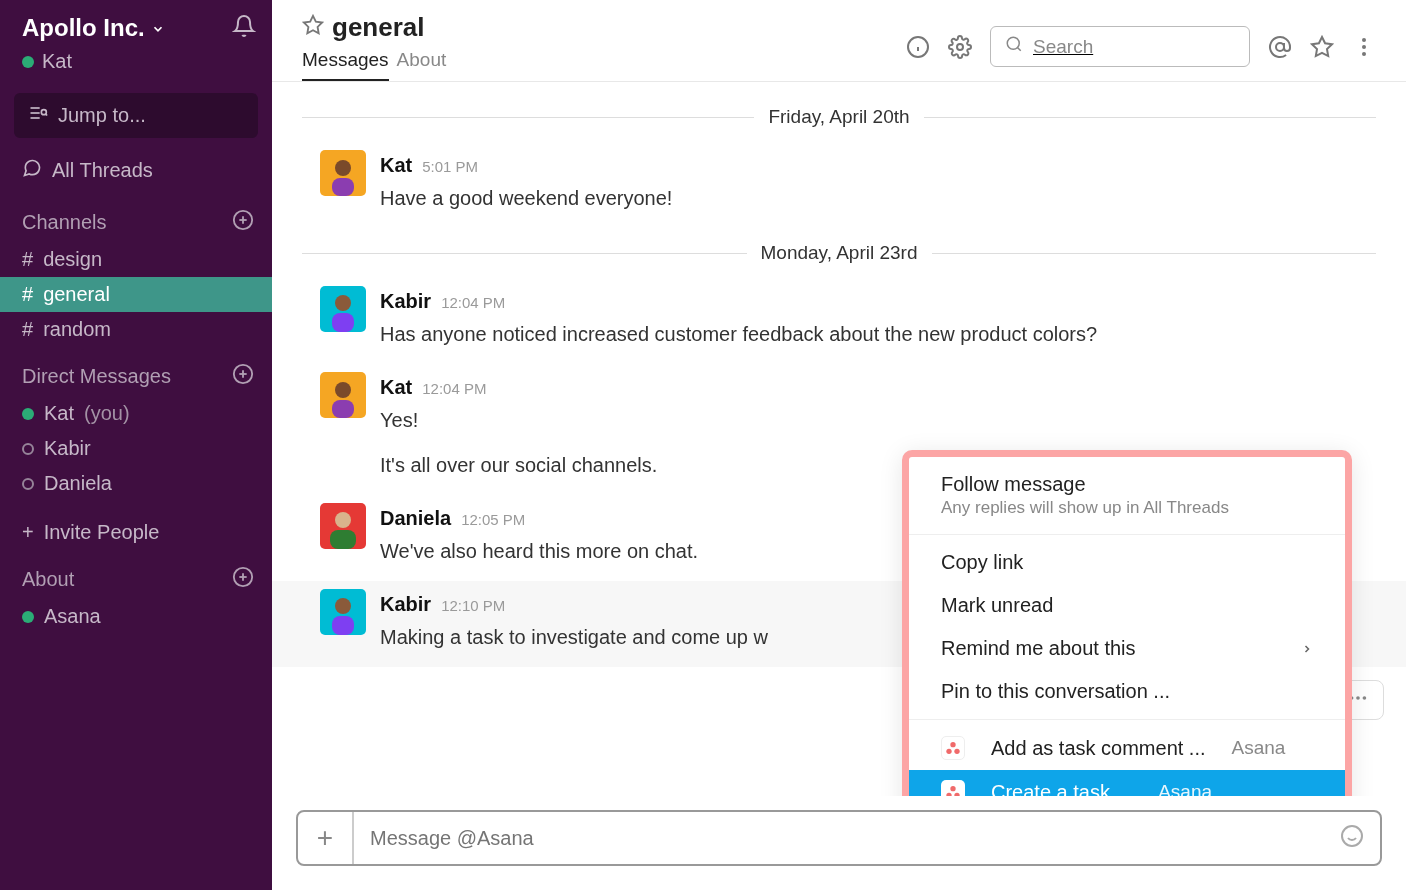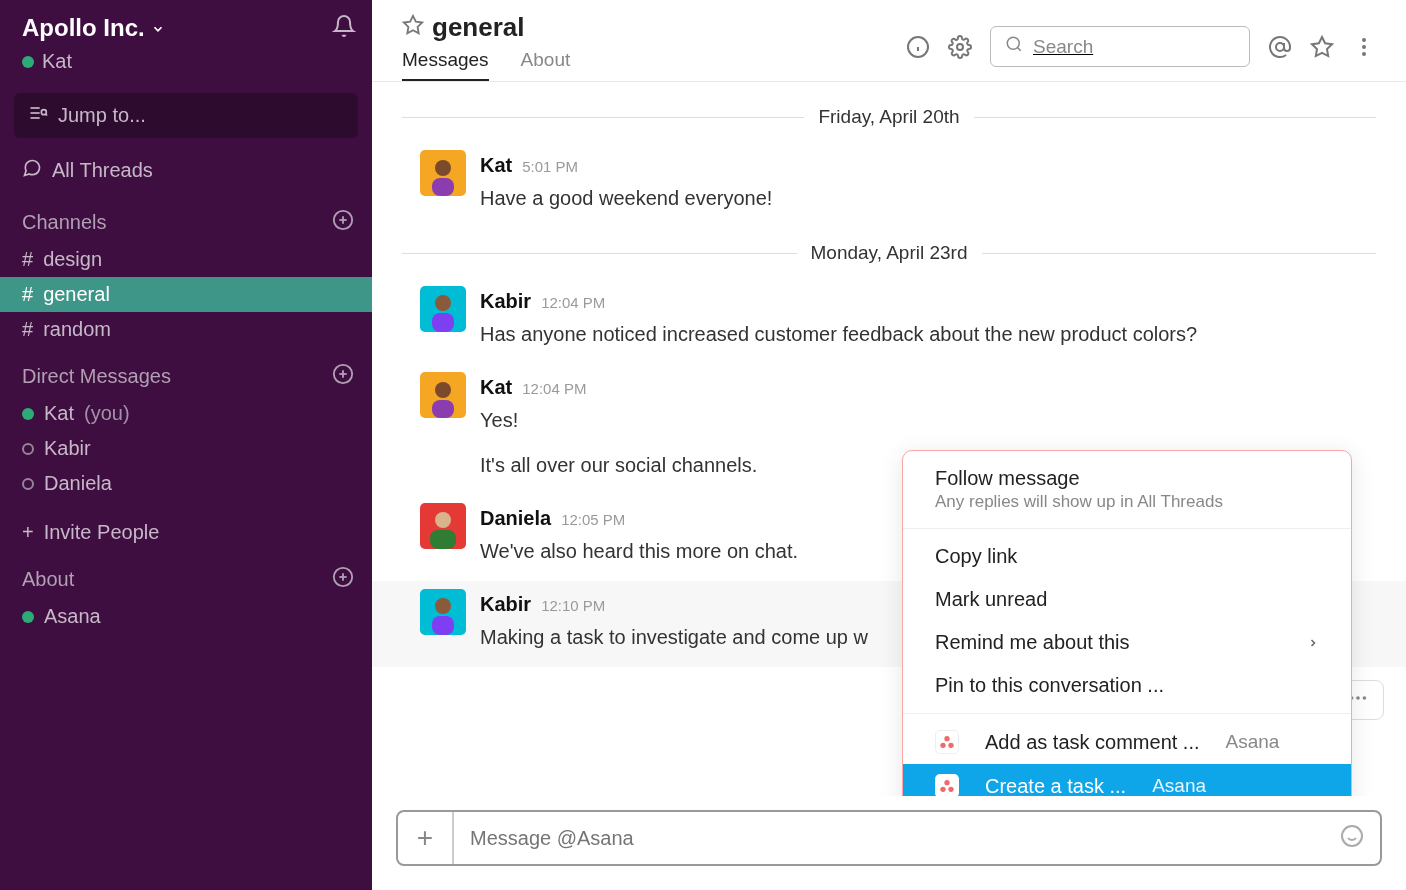--- a/index.html
+++ b/index.html
@@ -1,20 +1,20 @@
 <!DOCTYPE html>
 <html><head>
 <meta charset="utf-8">
 <style>
   * { box-sizing: border-box; margin: 0; padding: 0; }
   html, body { height: 100%; font-family: -apple-system, Helvetica, Arial, sans-serif; }
   body { display: flex; width: 1406px; height: 890px; overflow: hidden; background: #fff; }
 
   
-  .sidebar { width: 372px; background: #3f0e40; color: #c6b8c8; display: flex; flex-direction: column; padding-top: 4px; }
+  .sidebar { width: 272px; background: #3f0e40; color: #c6b8c8; display: flex; flex-direction: column; padding-top: 4px; }
   .ws-header { padding: 10px 16px 4px 22px; display: flex; align-items: center; justify-content: space-between; }
   .ws-name { color: #fff; font-weight: 900; font-size: 24px; display: flex; align-items: center; gap: 6px; }
   .ws-user { padding: 4px 22px 10px 22px; display: flex; align-items: center; gap: 8px; font-size: 20px; color: #c6b8c8; }
   .dot { width: 12px; height: 12px; border-radius: 50%; display: inline-block; }
   .dot.online { background: #2bac76; }
   .dot.offline { border: 2px solid #968499; width: 12px; height: 12px; }
   .jump { margin: 10px 14px; background: #2d0b2e; border-radius: 6px; padding: 10px 14px; font-size: 20px; color: #c6b8c8; display: flex; align-items: center; gap: 10px; }
   .side-row { padding: 10px 22px; font-size: 20px; display: flex; align-items: center; gap: 10px; cursor: pointer; }
   .side-row.strong { color: #c6b8c8; }
   .section-hdr { padding: 16px 18px 6px 22px; display: flex; justify-content: space-between; align-items: center; font-size: 20px; color: #b19fb3; }
@@ -23,21 +23,21 @@
   .dm-item { padding: 6px 22px; font-size: 20px; display: flex; align-items: center; gap: 10px; cursor: pointer; }
   .muted { color: #a392a5; }
   .plus-circle svg { stroke: #b19fb3; }
   .bell svg { stroke: #c6b8c8; }
 
   
   .main { flex: 1; display: flex; flex-direction: column; position: relative; }
   .topbar { display: flex; align-items: center; justify-content: space-between; padding: 12px 30px 0 30px; border-bottom: 1px solid #e8e8e8; }
   .tb-left { display: flex; flex-direction: column; }
   .ch-title { font-size: 26px; font-weight: 900; color: #222; display: flex; align-items: center; gap: 8px; }
-  .tabs { display: flex; gap: 32px; margin-top: 6px; }
+  .tabs { display: flex; gap: 8px; margin-top: 6px; }
   .tab { font-size: 19px; color: #888; padding-bottom: 8px; cursor: pointer; }
   .tab.active { color: #222; border-bottom: 2px solid #222; }
   .tb-right { display: flex; align-items: center; gap: 18px; text-decoration: underline; }
   .iconbtn { color: #777; cursor: pointer; display:flex; align-items:center; }
   .search { border: 1px solid #bbb; border-radius: 6px; padding: 8px 14px; display: flex; align-items: center; gap: 10px; width: 260px; font-size: 19px; color: #888; }
 
   .messages { flex: 1; overflow: hidden; padding: 10px 0 0 0; position: relative; }
   .divider { display: flex; align-items: center; gap: 14px; padding: 14px 30px; }
   .divider hr { flex: 1; border: none; border-top: 1px solid #ddd; }
   .divider .lbl { font-weight: 400; font-size: 19px; color: #333; }
@@ -46,21 +46,21 @@
   .msg.hl { background: #f7f7f7; }
   .avatar { width: 46px; height: 46px; border-radius: 6px; flex-shrink: 0; display:flex; align-items:center; justify-content:center; }
   .avatar svg { width:46px; height:46px; }
   .msg-body { flex: 1; font-size: 20px; color: #333; line-height: 1.55; }
   .msg-head { display: flex; align-items: baseline; gap: 10px; margin-bottom: 2px; }
   .author { font-weight: 900; color: #111; font-size: 20px; }
   .time { font-size: 15px; color: #9a9a9a; }
 
   .msg-actions-stub { position: absolute; right: 22px; top: 598px; border: 1px solid #ddd; border-radius: 8px; background: #fff; padding: 6px 14px; z-index: 3; display:flex; align-items:center;}
 
-  .context-menu { position: absolute; top: 368px; right: 54px; width: 450px; background: #fff; border: 1px solid #fca5a5; border-radius: 10px; box-shadow: 0 4px 24px rgba(0,0,0,.1); z-index: 10; overflow: hidden; }
+  .context-menu { position: absolute; top: 368px; right: 54px; width: 450px; background: #fff; border: 7px solid #fca5a5; border-radius: 10px; box-shadow: 0 4px 24px rgba(0,0,0,.1); z-index: 10; overflow: hidden; }
   .cm-sec { padding: 6px 0; }
   .cm-hr { border: none; border-top: 1px solid #eee; }
   .cm-item { padding: 10px 32px; font-size: 20px; color: #222; cursor: pointer; display: flex; align-items: center; gap: 12px; position: relative; }
   .cm-item .sub { font-size: 17px; color: #888; display: block; margin-top: 2px; }
   .cm-item.row { justify-content: space-between; }
   .cm-item.app { gap: 26px; }
   .cm-item.highlight { background: #0ea5e9; color: #fff; }
   .cm-item.highlight .app-name { color: #e8f6fd; }
   .app-name { color: #888; font-size: 19px; }
   .asana-icon { width: 24px; height: 24px; border: 1px solid #eee; border-radius: 5px; display:flex; align-items:center; justify-content:center; background:#fff;}

